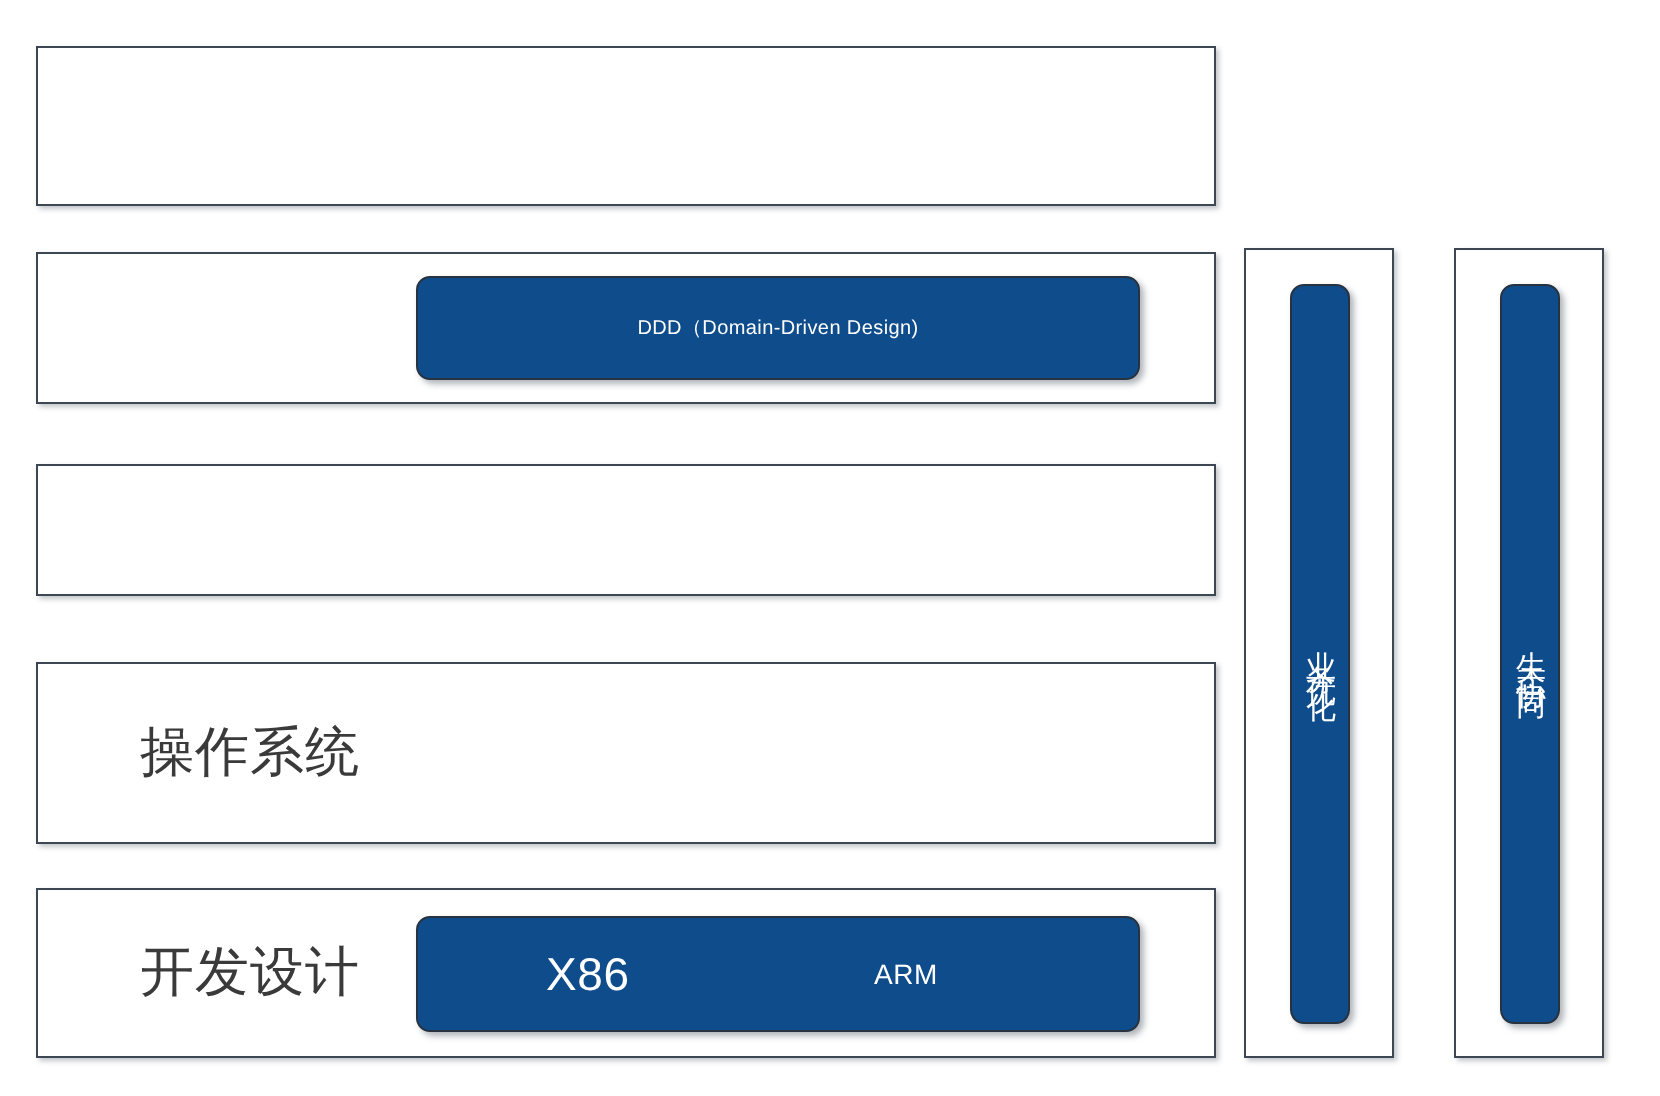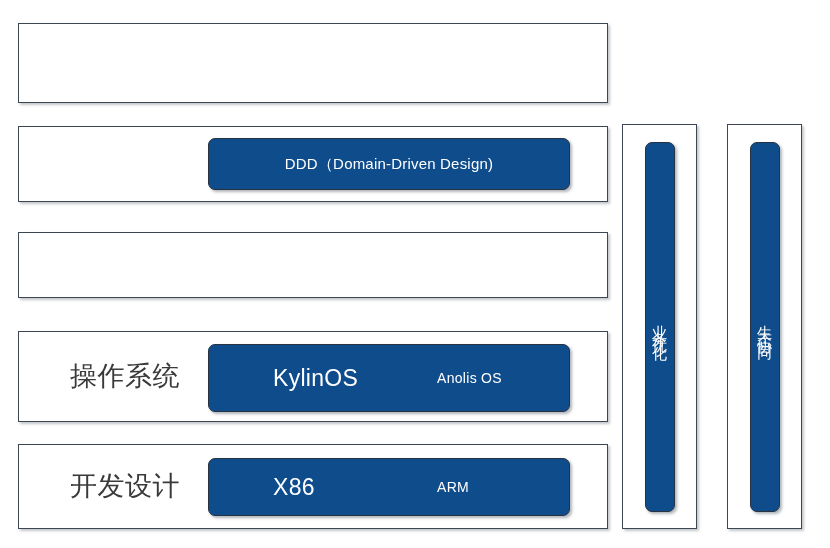--- a/index.html
+++ b/index.html
@@ -57,21 +57,21 @@
     align-items: center;
     justify-content: center;
   }
 
   
   .chip-text {
     white-space: nowrap;
     color: #ffffff;
   }
   .t-banner   { font-size: 15px; letter-spacing: 1px; }
-  .t-ddd      { font-size: 15px; letter-spacing: 0.2px; }
+  .t-ddd      { font-size: 10px; letter-spacing: 0.2px; }
   .t-ocean    { font-size: 13.5px; letter-spacing: 0.2px; }
   .t-primary  { font-size: 23px; letter-spacing: 0.3px; }
   .t-secondary{ font-size: 14px; letter-spacing: 0.3px; }
 
   
   .chip.dual {
     justify-content: flex-start;
   }
   .chip.dual .slot-a {
     position: absolute;
@@ -105,24 +105,20 @@
 
   <div class="frame" style="left:18px; top:126px; width:590px; height:76px;"></div>
   <div class="chip" style="left:208px; top:138px; width:362px; height:52px;">
     <span class="chip-text t-ddd">DDD（Domain-Driven Design)</span>
   </div>
 
   <div class="frame" style="left:18px; top:232px; width:590px; height:66px;"></div>
 
   <div class="frame" style="left:18px; top:331px; width:590px; height:91px;"></div>
   <div class="row-label" style="left:50px; top:331px; width:150px; height:91px;">操作系统</div>
-  <div class="chip dual" style="left:208px; top:344px; width:362px; height:68px;">
-    <span class="chip-text t-primary slot-a">KylinOS</span>
-    <span class="chip-text t-secondary slot-b">Anolis OS</span>
-  </div>
 
   <div class="frame" style="left:18px; top:444px; width:590px; height:85px;"></div>
   <div class="row-label" style="left:50px; top:444px; width:150px; height:85px;">开发设计</div>
   <div class="chip dual" style="left:208px; top:458px; width:362px; height:58px;">
     <span class="chip-text t-primary slot-a">X86</span>
     <span class="chip-text t-secondary slot-b">ARM</span>
   </div>
 
   <div class="frame" style="left:622px; top:124px; width:75px; height:405px;"></div>
   <div class="chip pillar-chip" style="left:645px; top:142px; width:30px; height:370px;">

